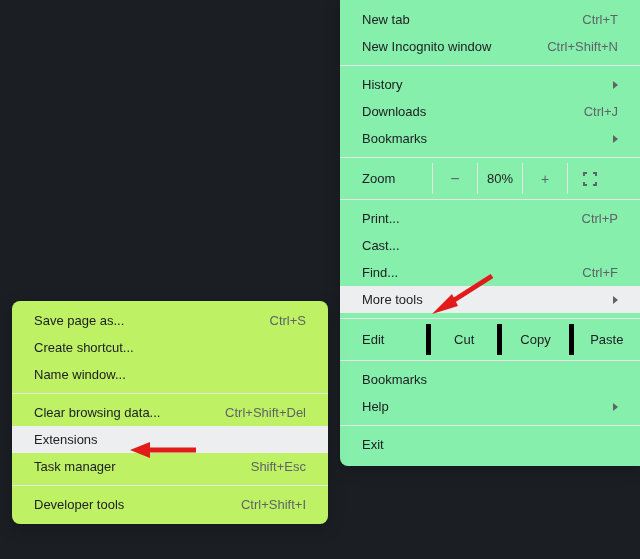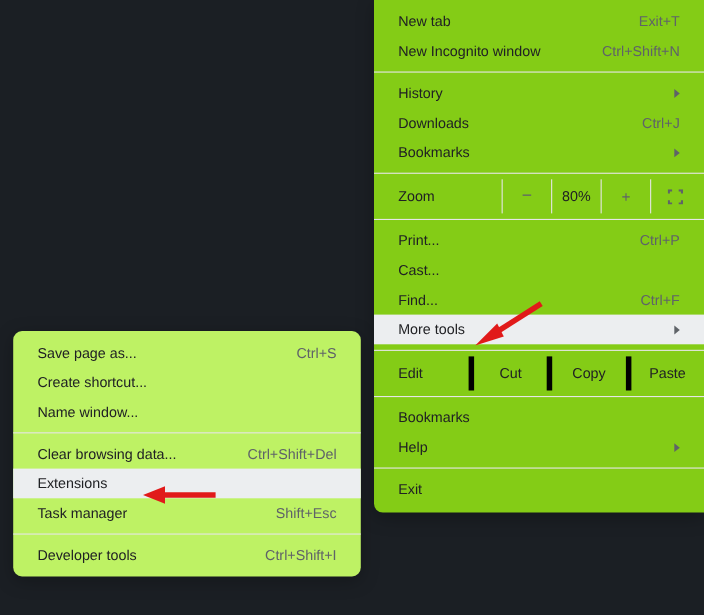--- a/index.html
+++ b/index.html
@@ -13,21 +13,21 @@
     overflow: hidden;
     position: relative;
   }
 
   
   .main-menu {
     position: absolute;
     top: 0; right: 0;
     width: 300px;
     height: 466px;
-    background: #84cc16;
+    background: #86efac;
     border-radius: 0 0 0 8px;
     box-shadow: 0 4px 16px rgba(0,0,0,0.25);
     padding-top: 6px;
   }
   .row {
     display: flex;
     align-items: center;
     height: 27px;
     padding: 0 22px 0 22px;
     cursor: default;
@@ -46,21 +46,21 @@
     background: #e6e6e6;
     margin: 5px 0;
   }
   .highlight { background: #eceef0; justify-content: flex-end; }
 
   
   .zoom-row {
     display: flex;
     align-items: center;
     height: 31px;
-    padding: 0 4px 0 22px;
+    padding: 0 28px 0 22px;
   }
   .zoom-row .zlabel { flex: 1; }
   .zoom-cell {
     width: 45px;
     height: 100%;
     display: flex;
     align-items: center;
     justify-content: center;
     border-left: 1px solid #e6e6e6;
     color: #5f6368;
@@ -105,21 +105,21 @@
     pointer-events: none;
   }
 </style>
 </head>
 <body>
 
 <div class="main-menu">
 
   <div class="row">
     <span class="label">New tab</span>
-    <span class="shortcut">Exit+T</span>
+    <span class="shortcut">Ctrl+T</span>
   </div>
   <div class="row">
     <span class="label">New Incognito window</span>
     <span class="shortcut">Ctrl+Shift+N</span>
   </div>
 
   <div class="sep"></div>
 
   <div class="row">
     <span class="label">History</span>

